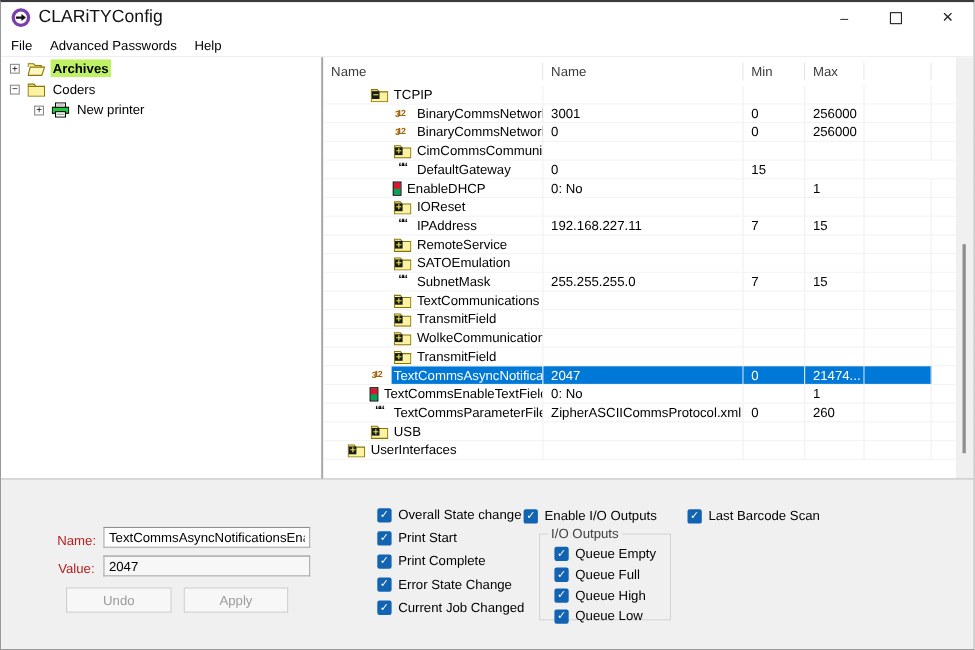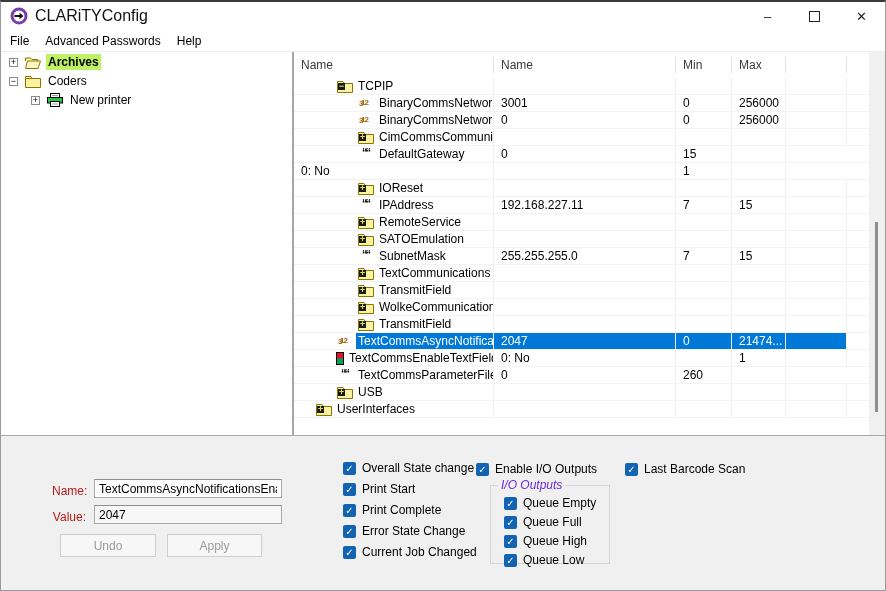--- a/index.html
+++ b/index.html
@@ -64,21 +64,21 @@
   .btn{position:absolute;height:23px;box-sizing:border-box;border:1px solid #cfcfcf;background:#f7f7f7;color:#9b9b9b;
     font-family:inherit;font-size:12px;text-align:center;}
   
   .cb-row{display:flex;align-items:center;height:14px;margin-bottom:7px;white-space:nowrap;}
   .cb{width:13px;height:13px;box-sizing:border-box;background:var(--cb);border-radius:2px;color:#fff;
     display:inline-flex;align-items:center;justify-content:center;font-size:10px;line-height:13px;flex:0 0 auto;}
   .cb-label{margin-left:6px;}
   .abs{position:absolute;}
   fieldset.iobox{position:absolute;left:489px;top:42px;width:120px;height:86px;box-sizing:border-box;
     border:1px solid #d5d5d5;margin:0;padding:4px 0 0 13px;}
-  fieldset.iobox legend{font-size:12px;padding:0 3px;margin-left:-6px;color:#6d28d9;font-style:italic;}
+  fieldset.iobox legend{font-size:12px;padding:0 3px;margin-left:-6px;color:#404040;}
 </style>
 </head>
 <body>
 
 <div class="window">
 
   <div class="titlebar">
     <svg class="app-icon" viewBox="0 0 18 18">
       <circle cx="9" cy="9" r="7" fill="#fff" stroke="#7a3dae" stroke-width="3"></circle>
       <path d="M4.5 9 h6" stroke="#111" stroke-width="2"></path>
@@ -211,20 +211,24 @@
           <div class="grid-row">
             <div class="cell c-name" style="padding-left: 63px;">
               <span class="ic ic-str">““</span>
               <span class="ntext">DefaultGateway</span>
             </div>
             <div class="cell pad">0</div>
             <div class="cell pad">15</div>
             <div class="cell pad"></div>
           </div>
           <div class="grid-row">
+            <div class="cell c-name" style="padding-left: 63px;">
+              <span class="ic ic-bool"></span>
+              <span class="ntext">EnableDHCP</span>
+            </div>
             <div class="cell pad">0: No</div>
             <div class="cell pad"></div>
             <div class="cell pad">1</div>
             <div class="cell pad"></div>
           </div>
           <div class="grid-row">
             <div class="cell c-name" style="padding-left: 63px;">
               <span class="ic ic-folder">
                 <svg width="16" height="13" viewBox="0 0 16 13">
     <path d="M0.5 3.5 L0.5 1.5 L6 1.5 L7.5 3.5 L15.5 3.5 L15.5 12.5 L0.5 12.5 Z" fill="#fcf3a2" stroke="#8b7500"></path>
@@ -376,20 +380,21 @@
             <div class="cell pad">0: No</div>
             <div class="cell pad"></div>
             <div class="cell pad">1</div>
             <div class="cell pad"></div>
           </div>
           <div class="grid-row">
             <div class="cell c-name" style="padding-left: 42px;">
               <span class="ic ic-str">““</span>
               <span class="ntext">TextCommsParameterFile</span>
             </div>
+            <div class="cell pad">ZipherASCIICommsProtocol.xml</div>
             <div class="cell pad">0</div>
             <div class="cell pad">260</div>
             <div class="cell pad"></div>
           </div>
           <div class="grid-row">
             <div class="cell c-name" style="padding-left: 42px;">
               <span class="ic ic-folder">
                 <svg width="16" height="13" viewBox="0 0 16 13">
     <path d="M0.5 3.5 L0.5 1.5 L6 1.5 L7.5 3.5 L15.5 3.5 L15.5 12.5 L0.5 12.5 Z" fill="#fcf3a2" stroke="#8b7500"></path>
     <path d="M0.5 3.5 L6 3.5 L7.5 3.5" stroke="#8b7500" fill="none"></path>

